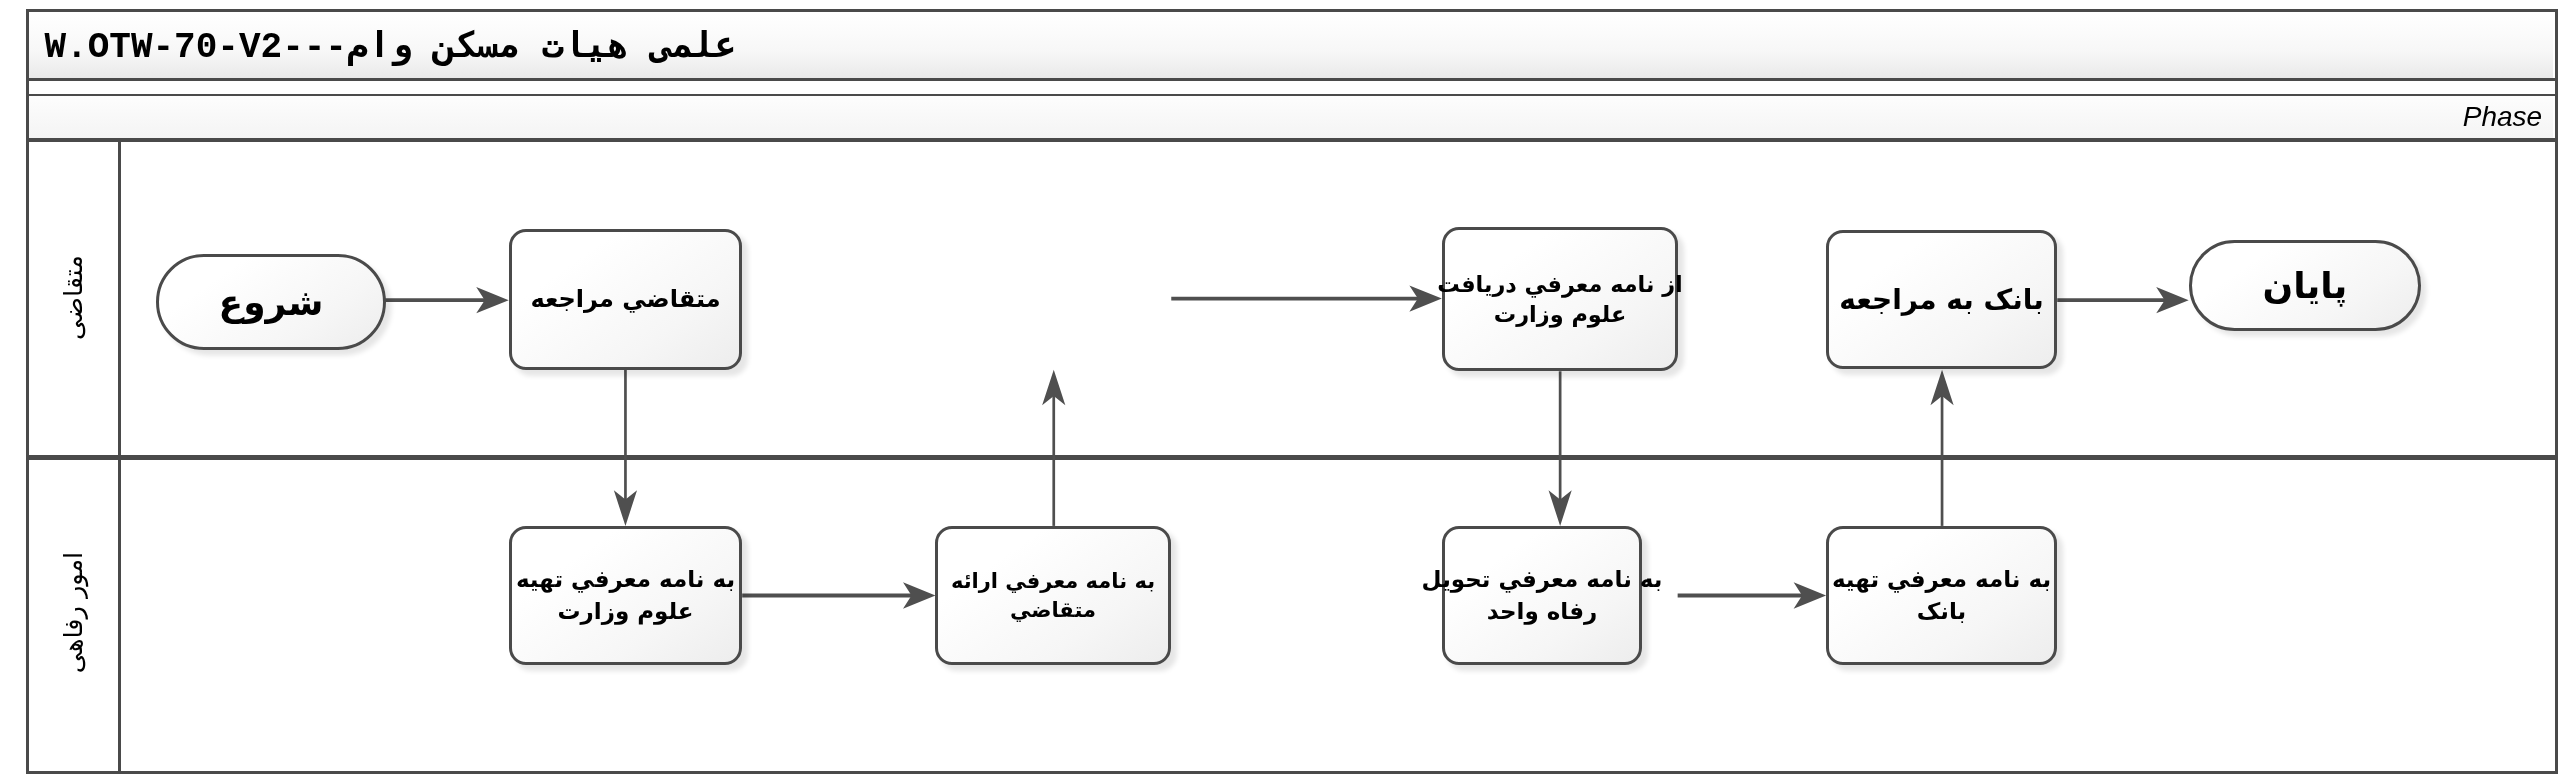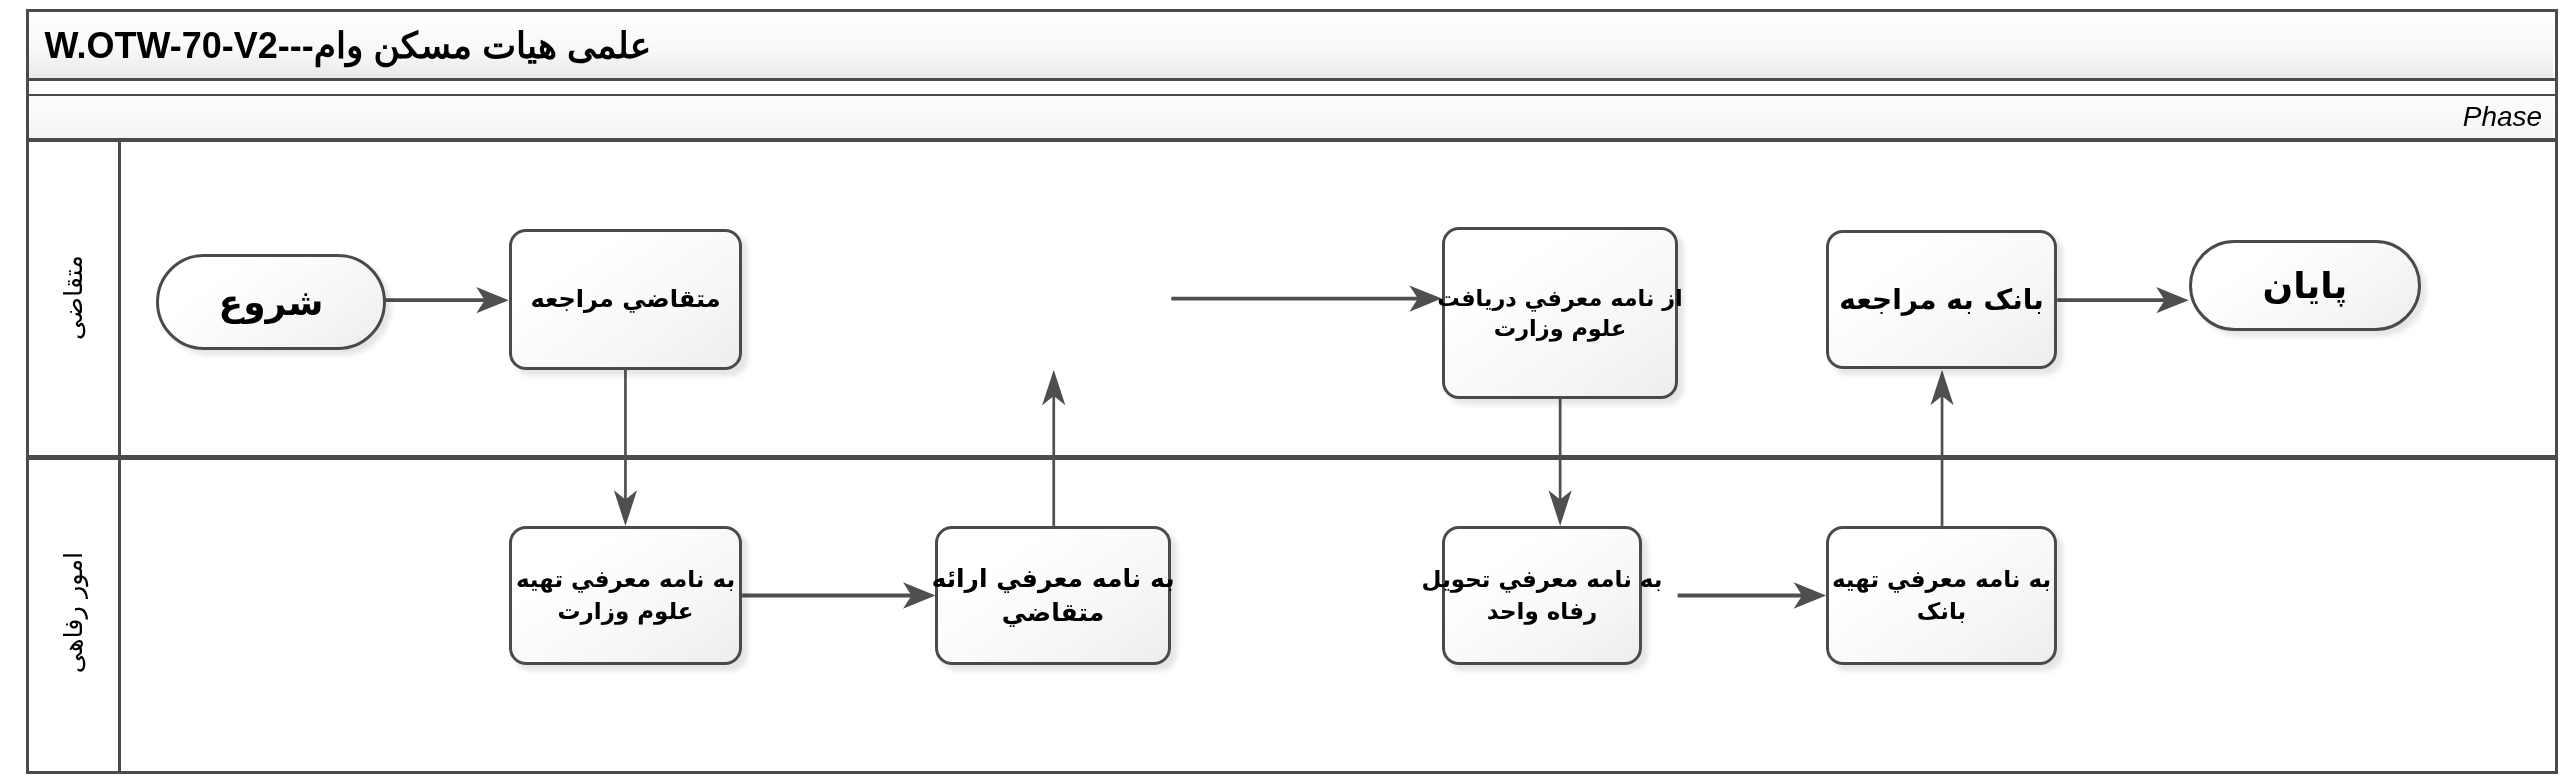--- a/index.html
+++ b/index.html
@@ -7,21 +7,21 @@
     position:relative;width:2576px;height:782px;background:#ffffff;overflow:hidden;
     font-family:"DejaVu Sans",sans-serif;color:#000;
   }
   
   .frame{position:absolute;left:25.5px;top:9.3px;width:2532px;height:765px;
     border:3.9px solid #4a4a4a;box-sizing:border-box;background:#ffffff;}
   .titlebar{position:absolute;left:29px;top:13px;width:2524px;height:65px;
     background:linear-gradient(to bottom,#ffffff 0%,#f7f7f7 60%,#e9e9e9 100%);
     display:flex;align-items:center;direction:ltr;}
   .titlebar .ttl{font-weight:bold;font-size:36px;letter-spacing:0px;
-    font-family:Liberation Sans, sans-serif;padding-left:15.5px;white-space:nowrap;}
+    font-family:Liberation Mono, monospace;padding-left:15.5px;white-space:nowrap;}
   .hline{position:absolute;background:#4a4a4a;}
   .phaseband{position:absolute;left:29px;top:96px;width:2524px;height:42px;
     background:linear-gradient(to bottom,#fdfdfd,#f4f4f4);
     display:flex;align-items:center;justify-content:flex-end;}
   .phaseband .ph{font-style:italic;font-size:28px;padding-right:10.8px;
     font-family:"Liberation Sans","DejaVu Sans",sans-serif;}
   .lane-label{position:absolute;transform:rotate(-90deg);transform-origin:center center;
     direction:rtl;text-align:center;font-size:25.5px;letter-spacing:3.1px;white-space:nowrap;}
   
   .node{position:absolute;box-sizing:border-box;border:3.9px solid #4a4a4a;
@@ -110,39 +110,39 @@
 
   <div class="node event" style="left:156px;top:254px;width:230px;height:96px;text-align:right;">
     <div class="ln fa-words"><span dir="rtl">شروع</span></div>
   </div>
 
   <div class="node task" style="left:509px;top:229px;width:233px;height:141px;font-size:24px;">
     <div class="ln fa-words"><span dir="rtl">مراجعه</span> <span dir="rtl">متقاضي</span></div>
   </div>
 
 
-  <div class="node task" style="left:1442px;top:227px;width:236px;height:172px;font-size:22.4px;">
+  <div class="node task" style="left:1442px;top:227px;width:236px;height:144px;font-size:22.4px;">
     <div class="ln fa-words"><span dir="rtl">دريافت</span> <span dir="rtl">معرفي</span> <span dir="rtl">نامه</span> <span dir="rtl">از</span></div>
     <div class="ln fa-words"><span dir="rtl">وزارت</span> <span dir="rtl">علوم</span></div>
   </div>
 
   <div class="node task" style="left:1826px;top:230px;width:231px;height:139px;font-size:28px;">
     <div class="ln fa-words"><span dir="rtl">مراجعه</span> <span dir="rtl">به</span> <span dir="rtl">بانک</span></div>
   </div>
 
   <div class="node event" style="left:2189px;top:240px;width:232px;height:91px;">
     <div class="ln fa-words"><span dir="rtl">پايان</span></div>
   </div>
 
   <div class="node task" style="left:509px;top:526px;width:233px;height:139px;font-size:23px;">
     <div class="ln fa-words"><span dir="rtl">تهيه</span> <span dir="rtl">معرفي</span> <span dir="rtl">نامه</span> <span dir="rtl">به</span></div>
     <div class="ln fa-words"><span dir="rtl">وزارت</span> <span dir="rtl">علوم</span></div>
   </div>
 
-  <div class="node task" style="left:935px;top:526px;width:236px;height:139px;font-size:25px;">
+  <div class="node task" style="left:935px;top:526px;width:236px;height:139px;font-size:21px;">
     <div class="ln fa-words"><span dir="rtl">ارائه</span> <span dir="rtl">معرفي</span> <span dir="rtl">نامه</span> <span dir="rtl">به</span></div>
     <div class="ln fa-words"><span dir="rtl">متقاضي</span></div>
   </div>
 
   <div class="node task" style="left:1442px;top:526px;width:200px;height:139px;font-size:23px;">
     <div class="ln fa-words"><span dir="rtl">تحويل</span> <span dir="rtl">معرفي</span> <span dir="rtl">نامه</span> <span dir="rtl">به</span></div>
     <div class="ln fa-words"><span dir="rtl">واحد</span> <span dir="rtl">رفاه</span></div>
   </div>
 
   <div class="node task" style="left:1826px;top:526px;width:231px;height:139px;font-size:23px;">

